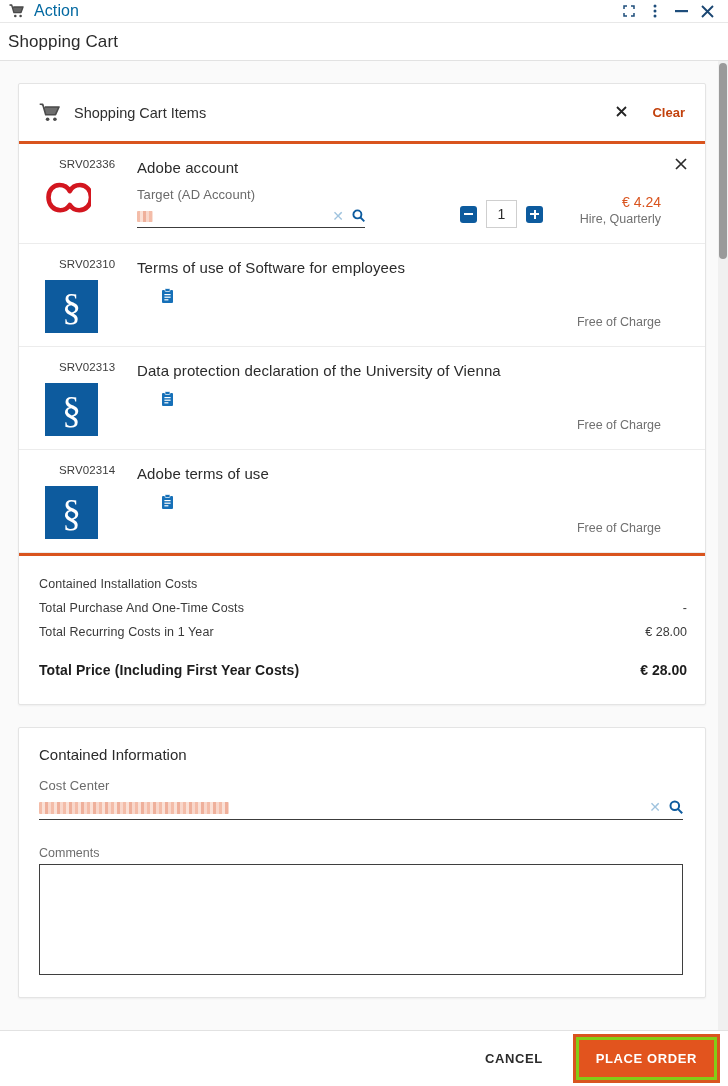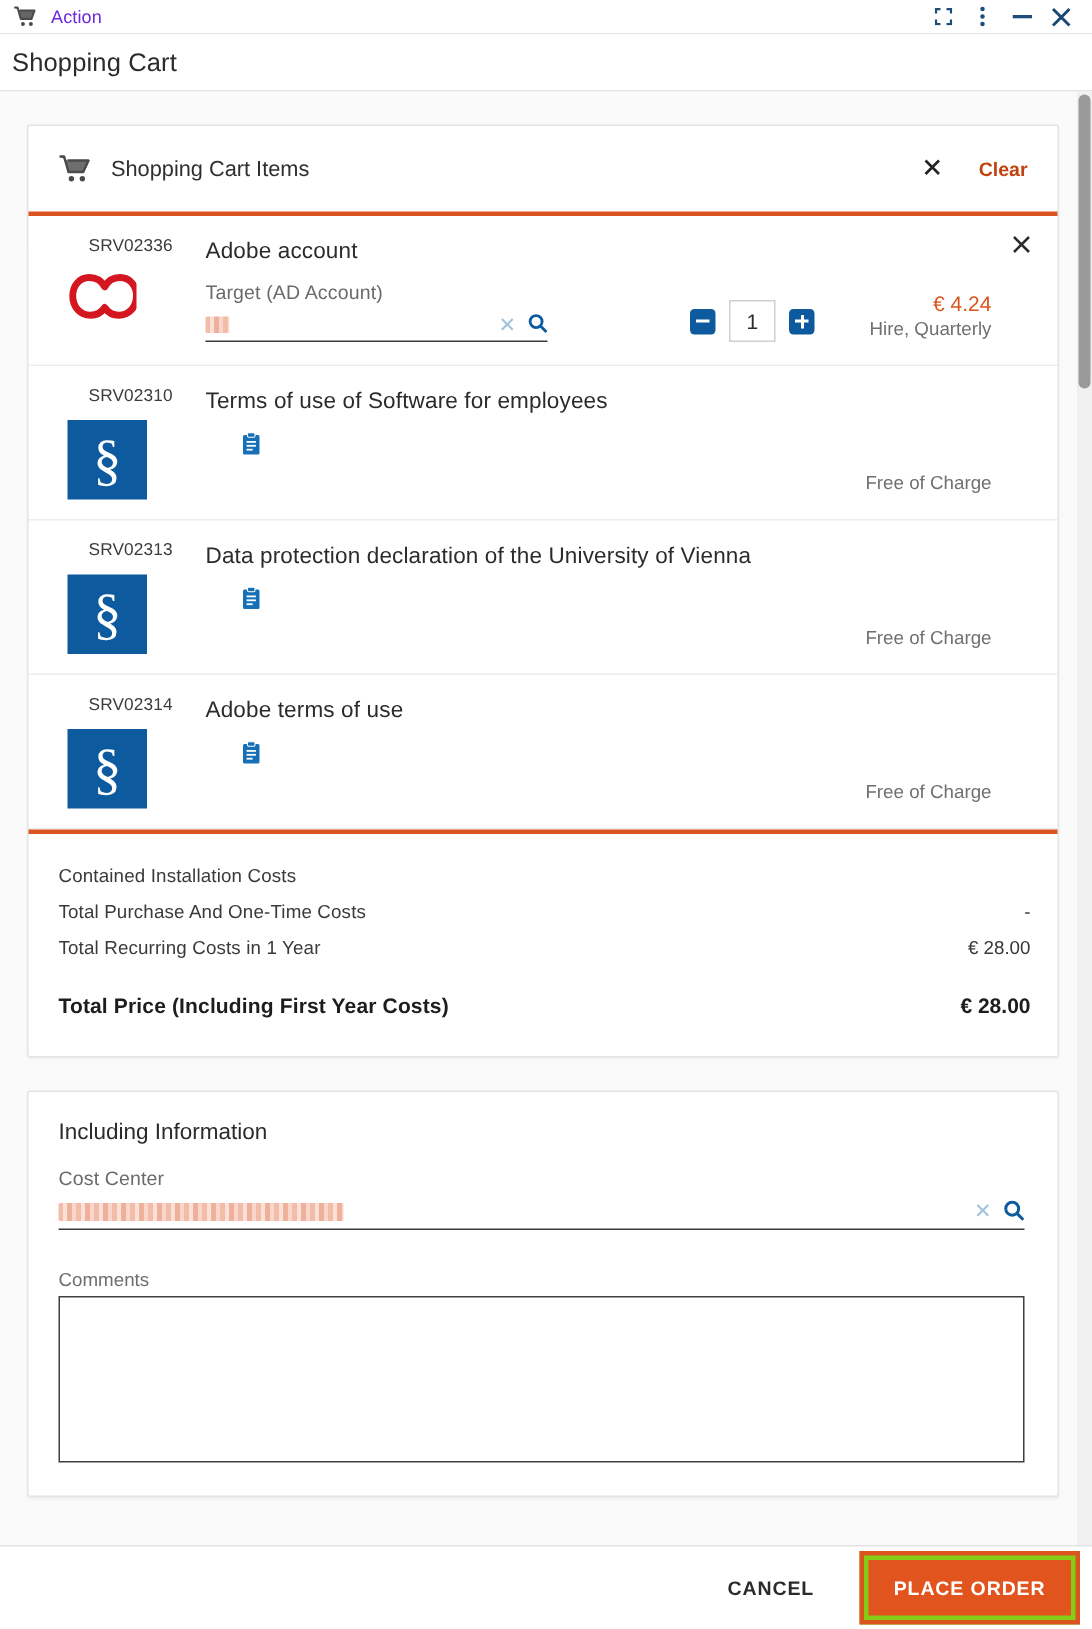--- a/index.html
+++ b/index.html
@@ -21,21 +21,21 @@
   .titlebar {
     height: 23px;
     background: #ffffff;
     border-bottom: 1px solid #e8e8e8;
     display: flex; align-items: center;
     padding: 0 8px 0 6px;
     flex: 0 0 auto;
   }
   .tb-cart { width: 20px; height: 16px; display:flex; align-items:center; justify-content:center; color:#4a4a4a; }
   .tb-title {
-    font-size: 12px; color: #6d28d9; margin-left: 8px;
+    font-size: 16px; color: #0369a1; margin-left: 8px;
     letter-spacing: .1px;
   }
   .tb-spacer { flex: 1 1 auto; }
   .tb-btn {
     width: 26px; height: 20px;
     display: flex; align-items: center; justify-content: center;
     color: #1e4d7b; cursor: pointer;
   }
   .tb-btn.close { color: #1a4672; }
 
@@ -446,21 +446,21 @@
           </div>
           <div class="trow grand">
             <span class="tlab">Total Price (Including First Year Costs)</span>
             <span class="tval">€ 28.00</span>
           </div>
         </div>
       </div>
 
       <div class="card">
         <div class="recip">
-          <h2>Including Information</h2>
+          <h2>Contained Information</h2>
 
           <div class="wfield">
             <div class="field-label">Cost Center</div>
             <div class="field-row">
               <span class="field-val">
                 <span class="redact lg"></span>
               </span>
               <span class="fld-x">✕</span>
               <span class="fld-q">
                 <svg width="14" height="14" viewBox="0 0 14 14" fill="none" stroke="#0d5b9e" stroke-width="2">

